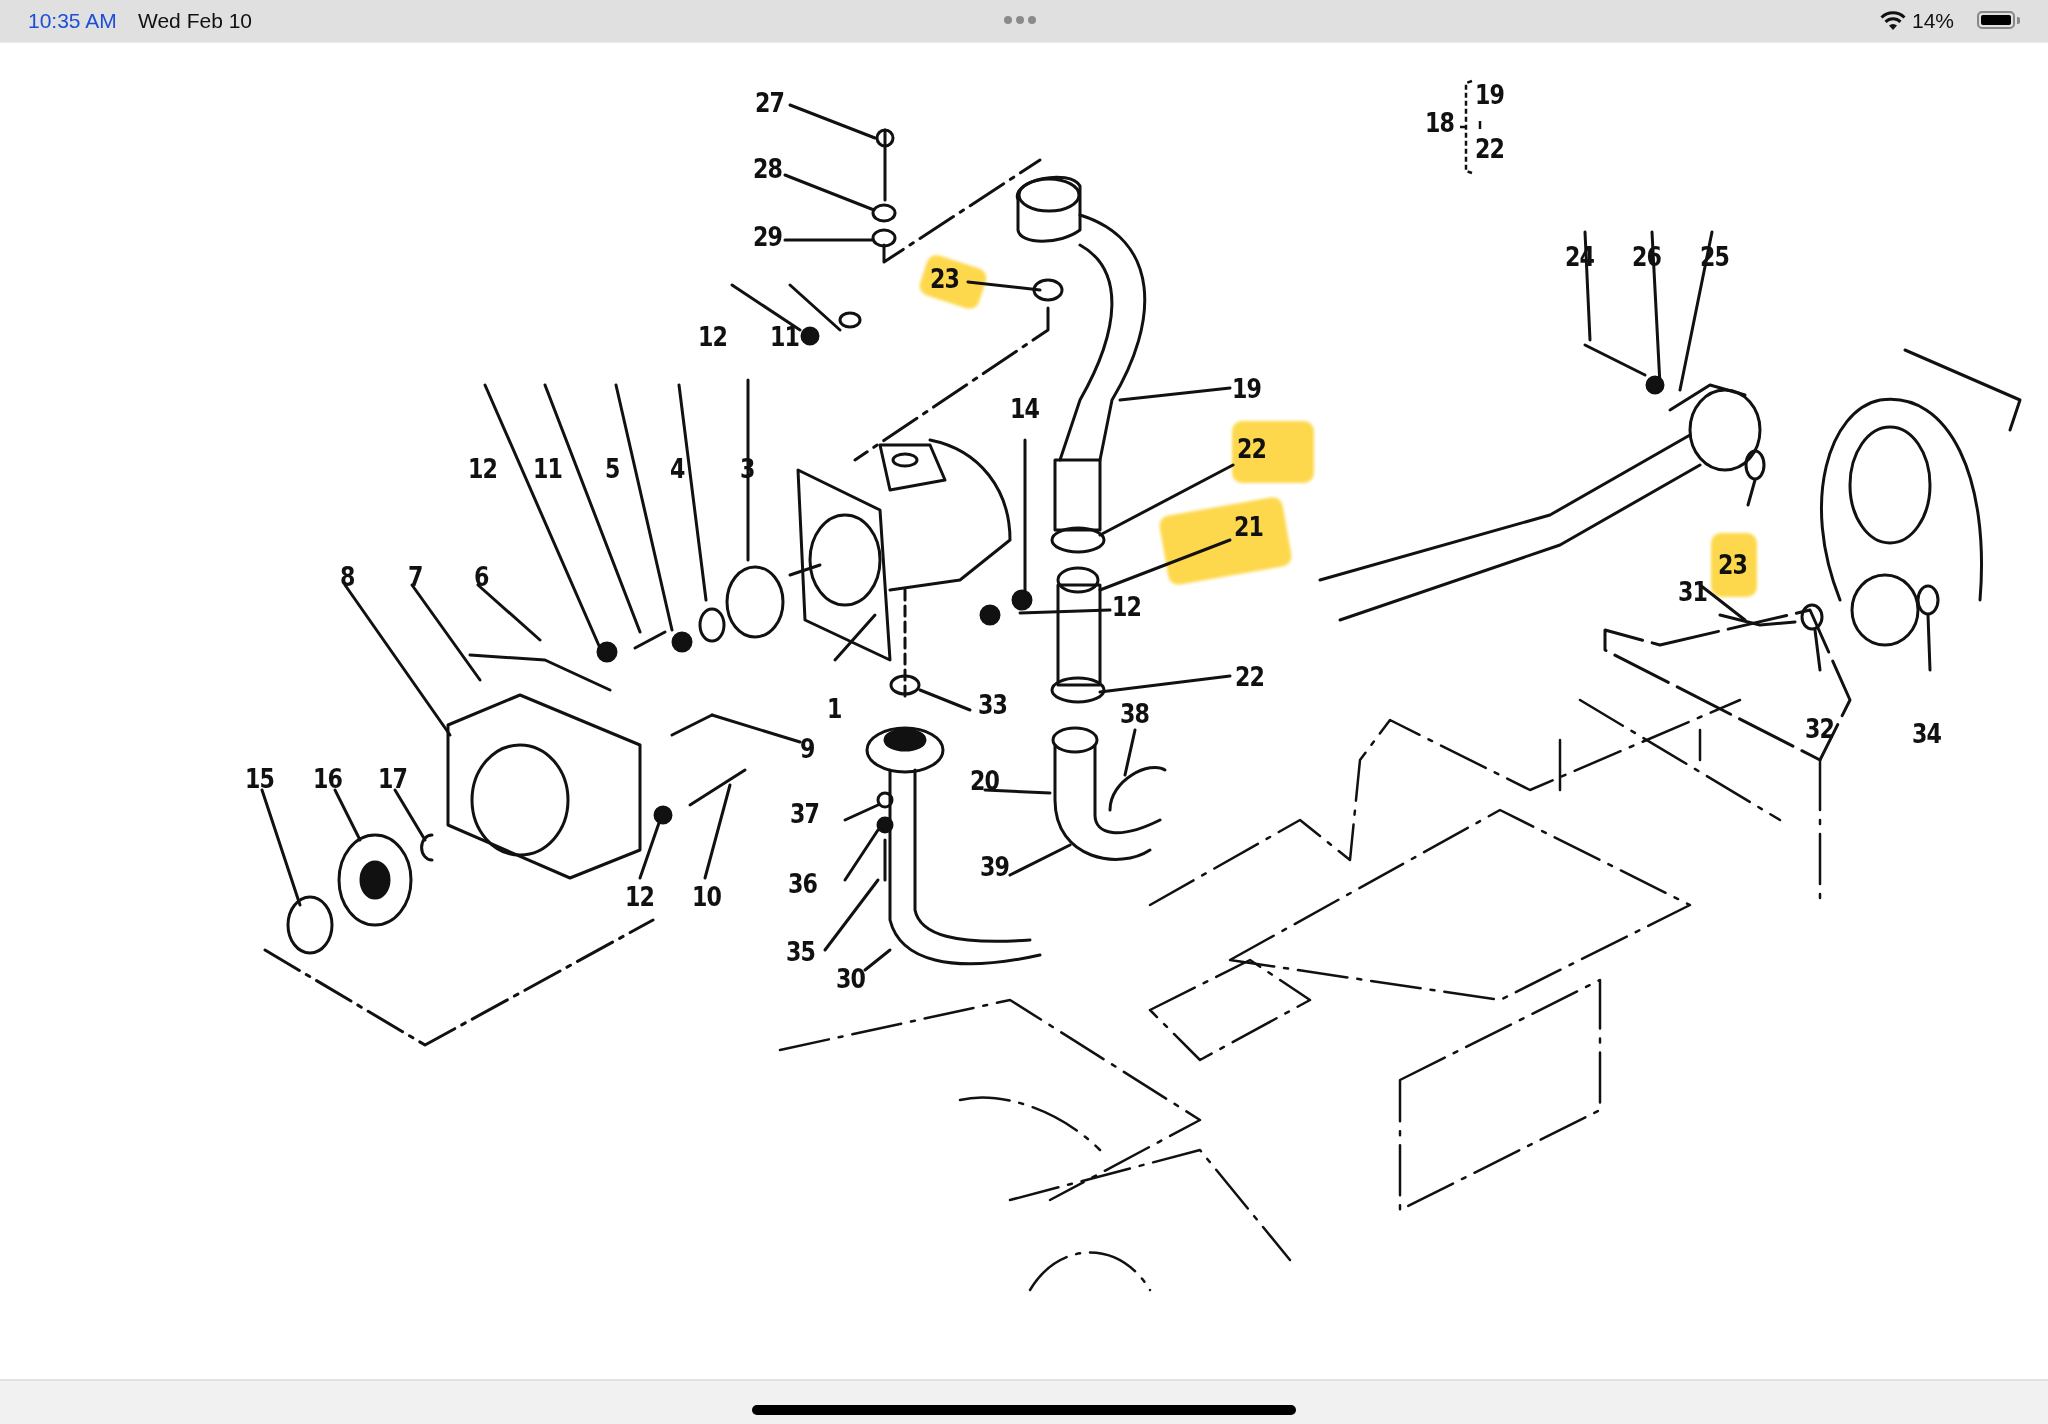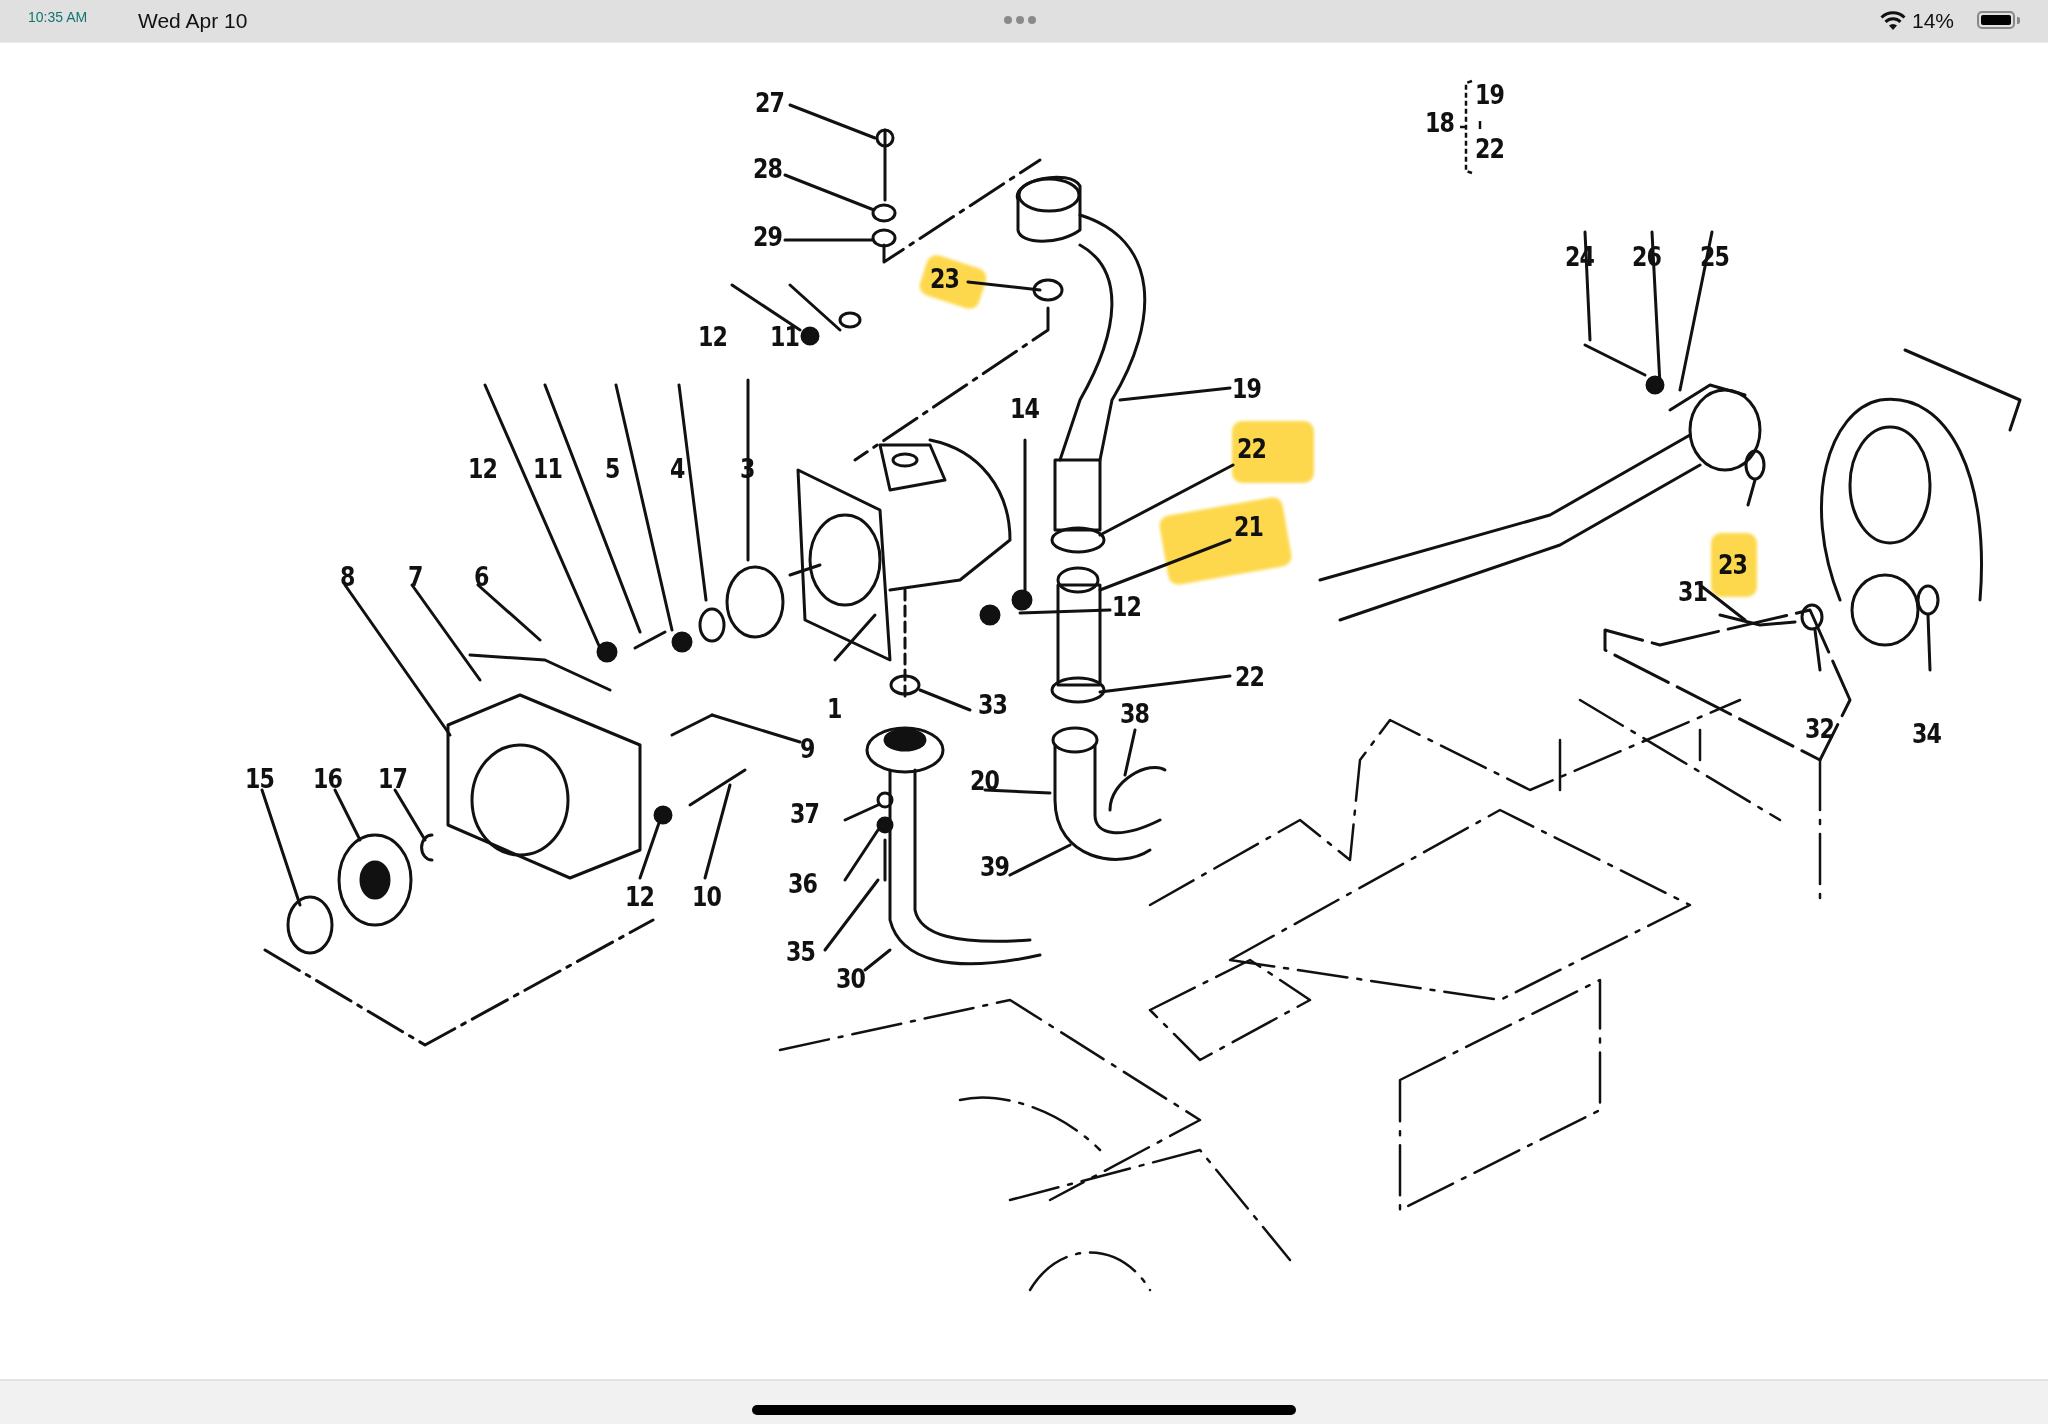--- a/index.html
+++ b/index.html
@@ -1,39 +1,39 @@
 <!DOCTYPE html>
 <html><head>
 <meta charset="utf-8">
 <style>
   html, body { margin:0; padding:0; }
   body { width:2048px; height:1424px; background:#ffffff; position:relative; overflow:hidden; font-family:"Liberation Sans", sans-serif; }
   .statusbar { position:absolute; left:0; top:0; width:2048px; height:42px; background:#e0e0e0; border-bottom:1px solid #ececec; }
-  .sb-time { position:absolute; left:28px; top:9px; font-size:14px; color:#0f766e; }
+  .sb-time { position:absolute; left:28px; top:9px; font-size:21px; color:#1d4ed8; }
   .sb-date { position:absolute; left:138px; top:9px; font-size:21px; color:#111; }
   .sb-dots { position:absolute; left:1004px; top:16px; display:flex; gap:4px; }
   .sb-dots span { width:8px; height:8px; border-radius:50%; background:#8a8a8a; display:block; }
   .sb-wifi { position:absolute; left:1880px; top:10px; width:26px; height:22px; }
   .sb-batt-pct { position:absolute; left:1912px; top:9px; font-size:21px; color:#111; }
   .sb-batt { position:absolute; left:1977px; top:11px; width:38px; height:18px; border:2px solid #888; border-radius:5px; box-sizing:border-box; padding:2px; }
   .sb-batt-fill { width:100%; height:100%; background:#000; border-radius:2px; }
   .sb-batt-cap { position:absolute; left:2017px; top:17px; width:3px; height:7px; background:#888; border-radius:0 2px 2px 0; }
   .canvas { position:absolute; left:0; top:43px; width:2048px; height:1336px; }
   .canvas svg { position:absolute; left:0; top:0; }
   .label { position:absolute; font-family:"DejaVu Sans", sans-serif; font-weight:bold; font-size:27px; color:#111; letter-spacing:-1px; transform:scaleX(0.82); transform-origin:left top; }
   .hl { position:absolute; background:#fdd22e; opacity:0.85; border-radius:10px; filter:blur(1.5px); }
   .homebar-area { position:absolute; left:0; top:1379px; width:2048px; height:45px; background:#f1f1f1; border-top:2px solid #e2e2e2; }
   .home-indicator { position:absolute; left:752px; top:24px; width:544px; height:10px; background:#000; border-radius:5px; }
 </style>
 </head>
 <body>
 
 <div class="statusbar">
   <span class="sb-time">10:35 AM</span>
-  <span class="sb-date">Wed Apr 10</span>
+  <span class="sb-date">Wed Feb 10</span>
   <div class="sb-dots">
       <span></span>
       <span></span>
       <span></span>
     </div>
   <svg class="sb-wifi" viewBox="0 0 26 22">
     <path d="M13 20 L9 15.5 A6 6 0 0 1 17 15.5 Z" fill="#111"></path>
     <path d="M5.5 11.8 A11 11 0 0 1 20.5 11.8" stroke="#111" stroke-width="3" fill="none"></path>
     <path d="M1.5 7.5 A16.5 16.5 0 0 1 24.5 7.5" stroke="#111" stroke-width="3" fill="none"></path>
   </svg>

